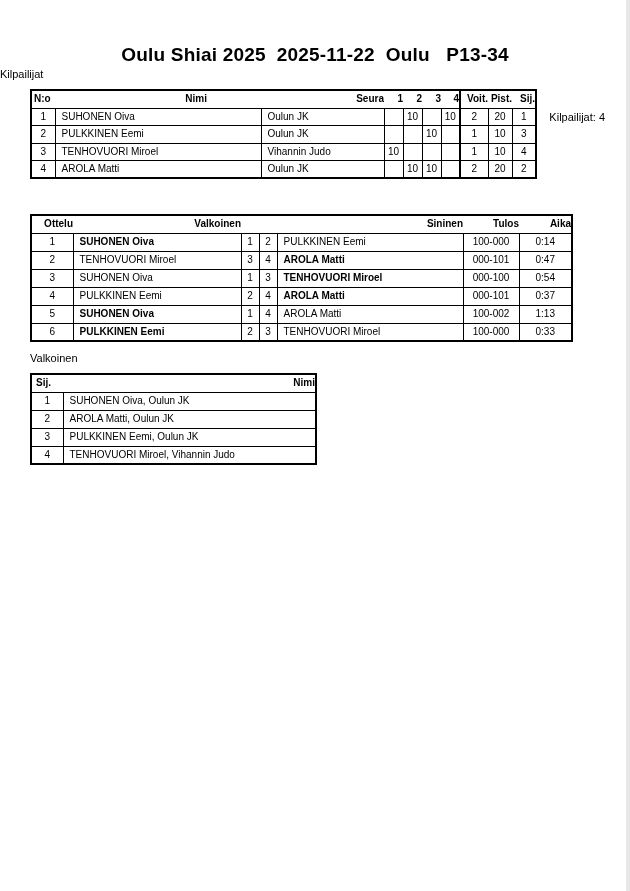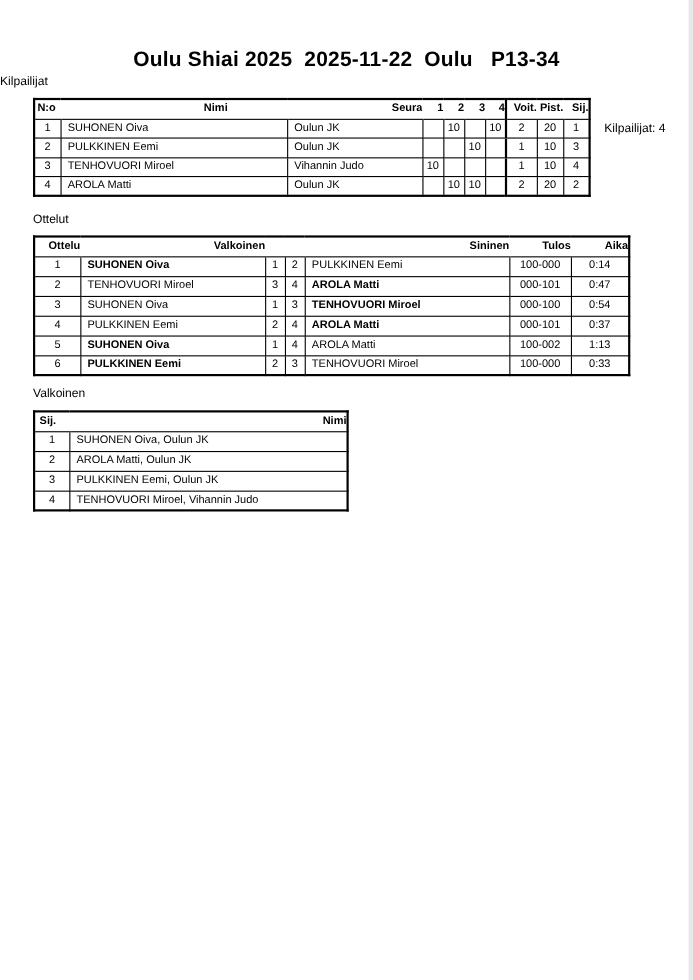--- a/index.html
+++ b/index.html
@@ -142,21 +142,20 @@
         <td class="c-cross">10</td>
         <td class="c-cross">10</td>
         <td class="c-cross"></td>
         <td class="c-win sep">2</td>
         <td class="c-pts">20</td>
         <td class="c-place">2</td>
       </tr>
     </tbody>
   </table>
 
-  <div class="section-label label-ottelut">Ottelut</div>
 
   <table class="t-matches">
     <colgroup>
       <col style="width:42px">
         <col style="width:168px">
         <col style="width:18px">
         <col style="width:18px">
       <col style="width:186px">
         <col style="width:56px">
         <col style="width:53px">

